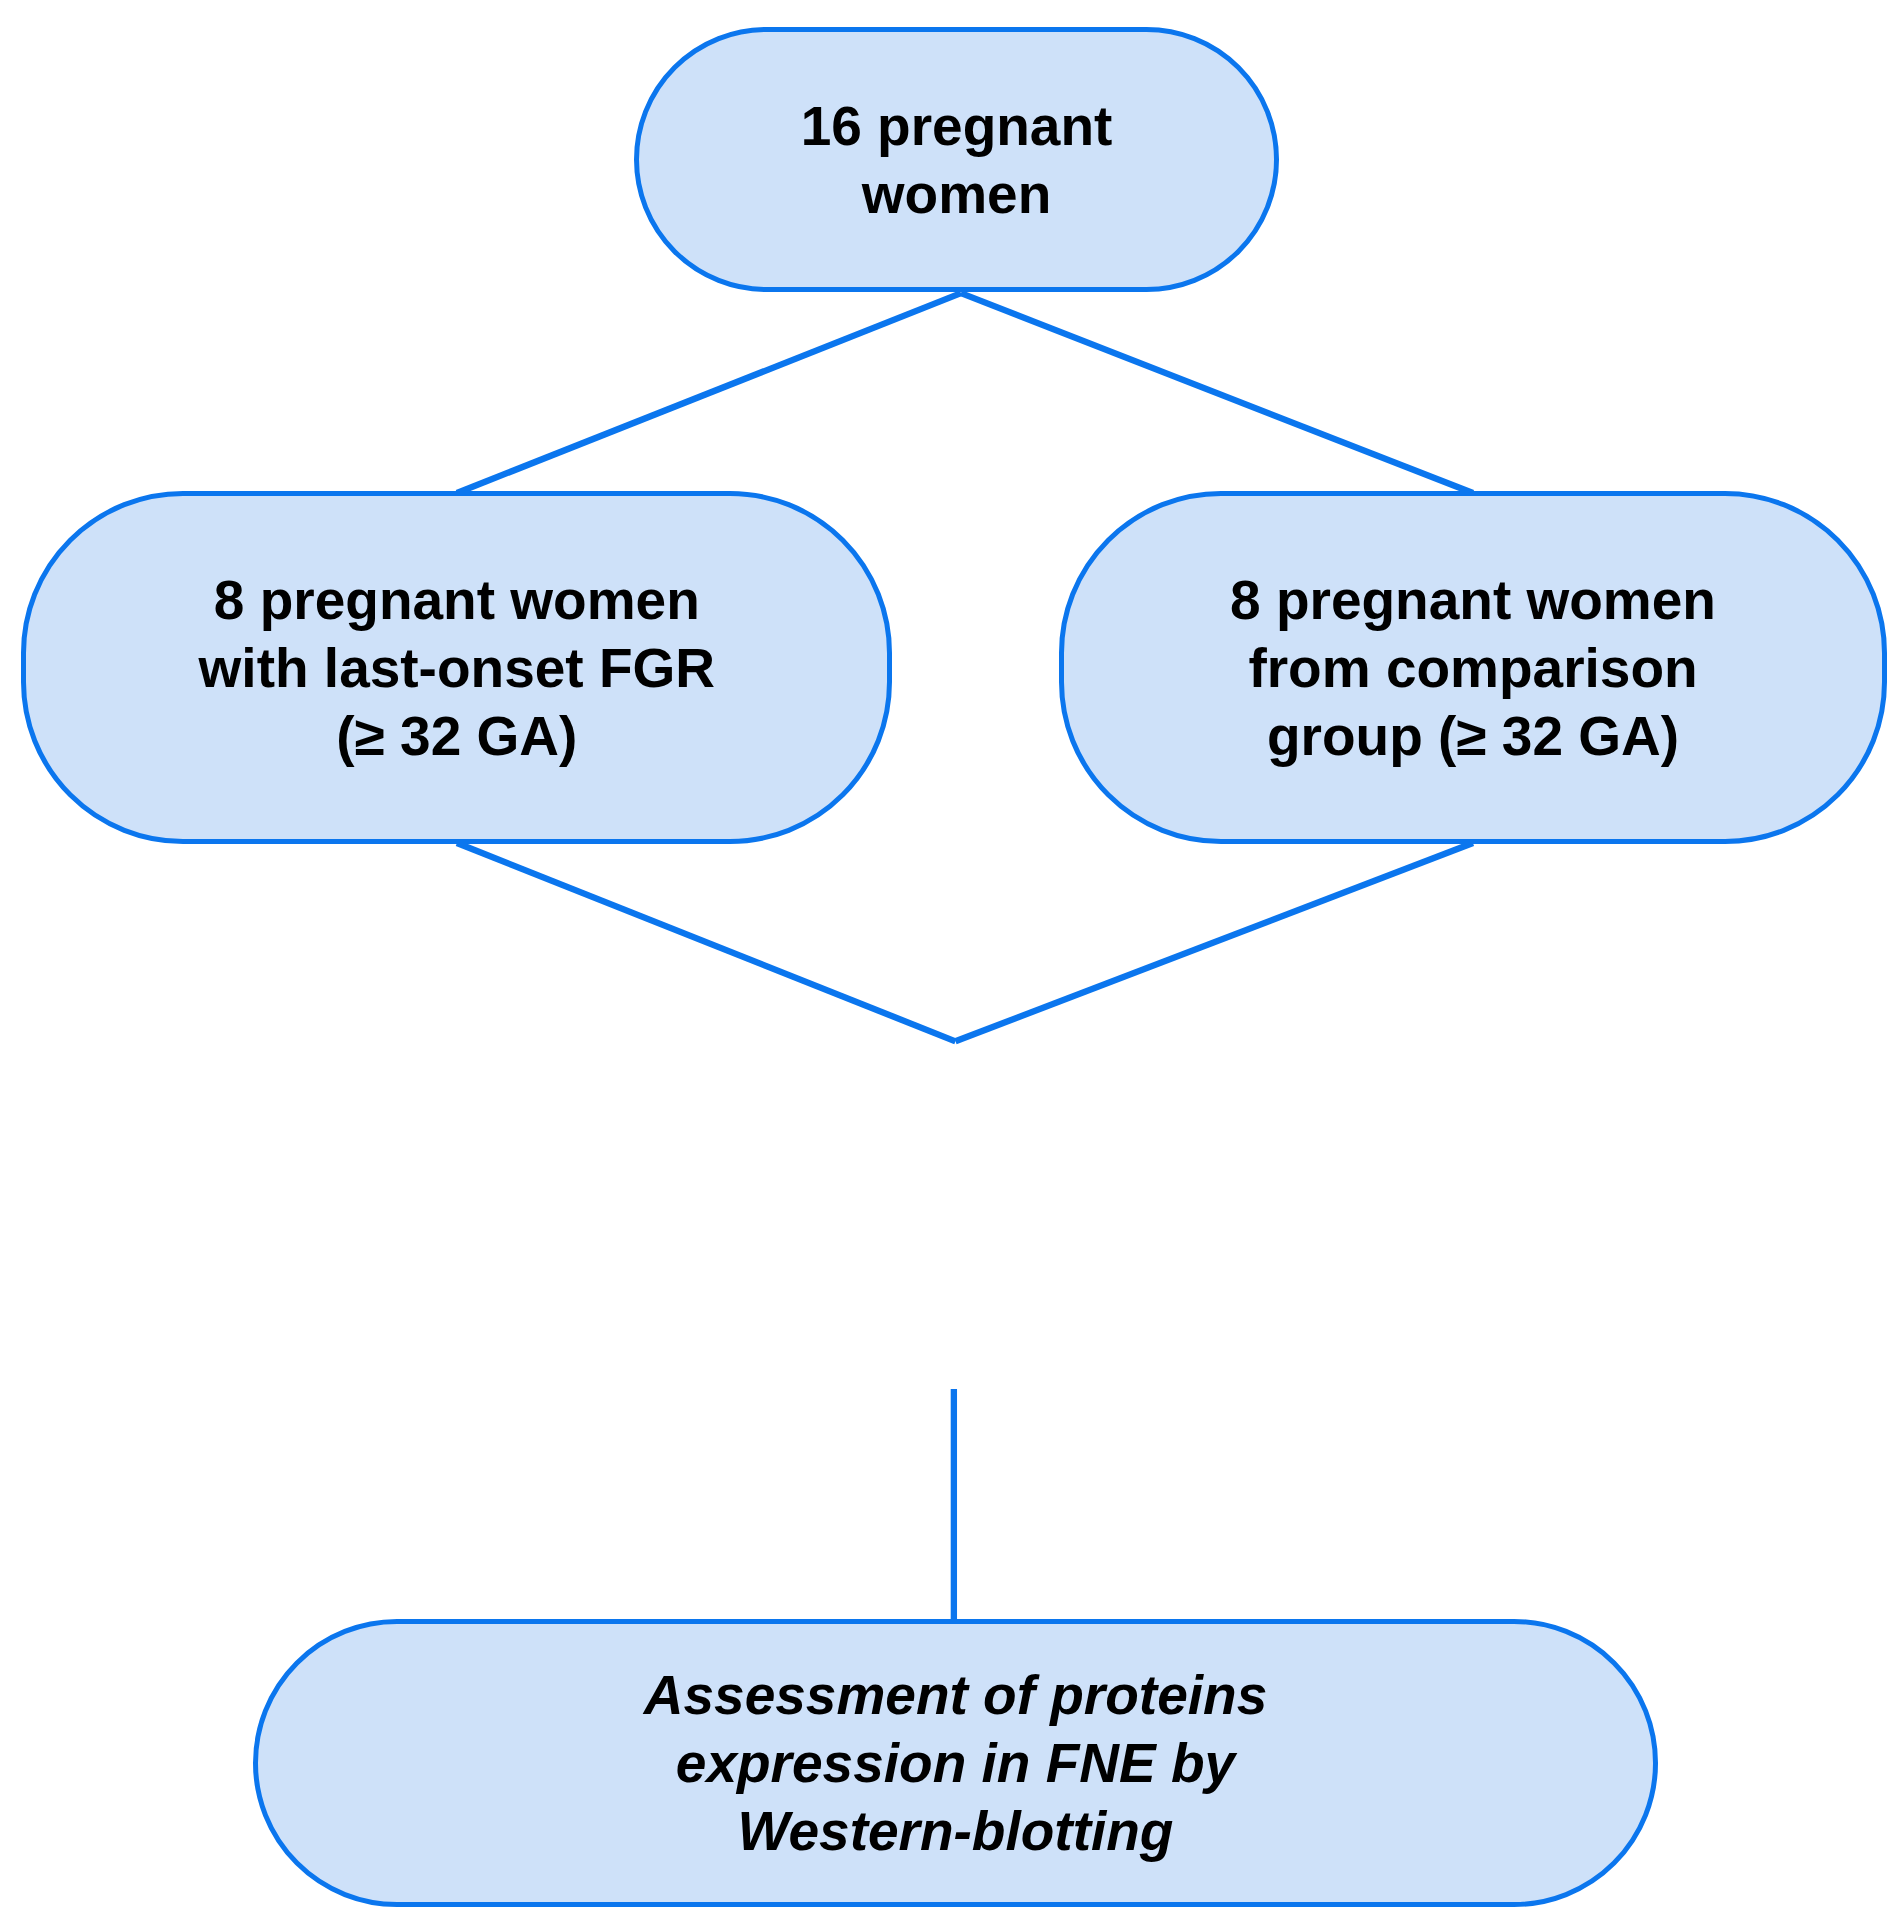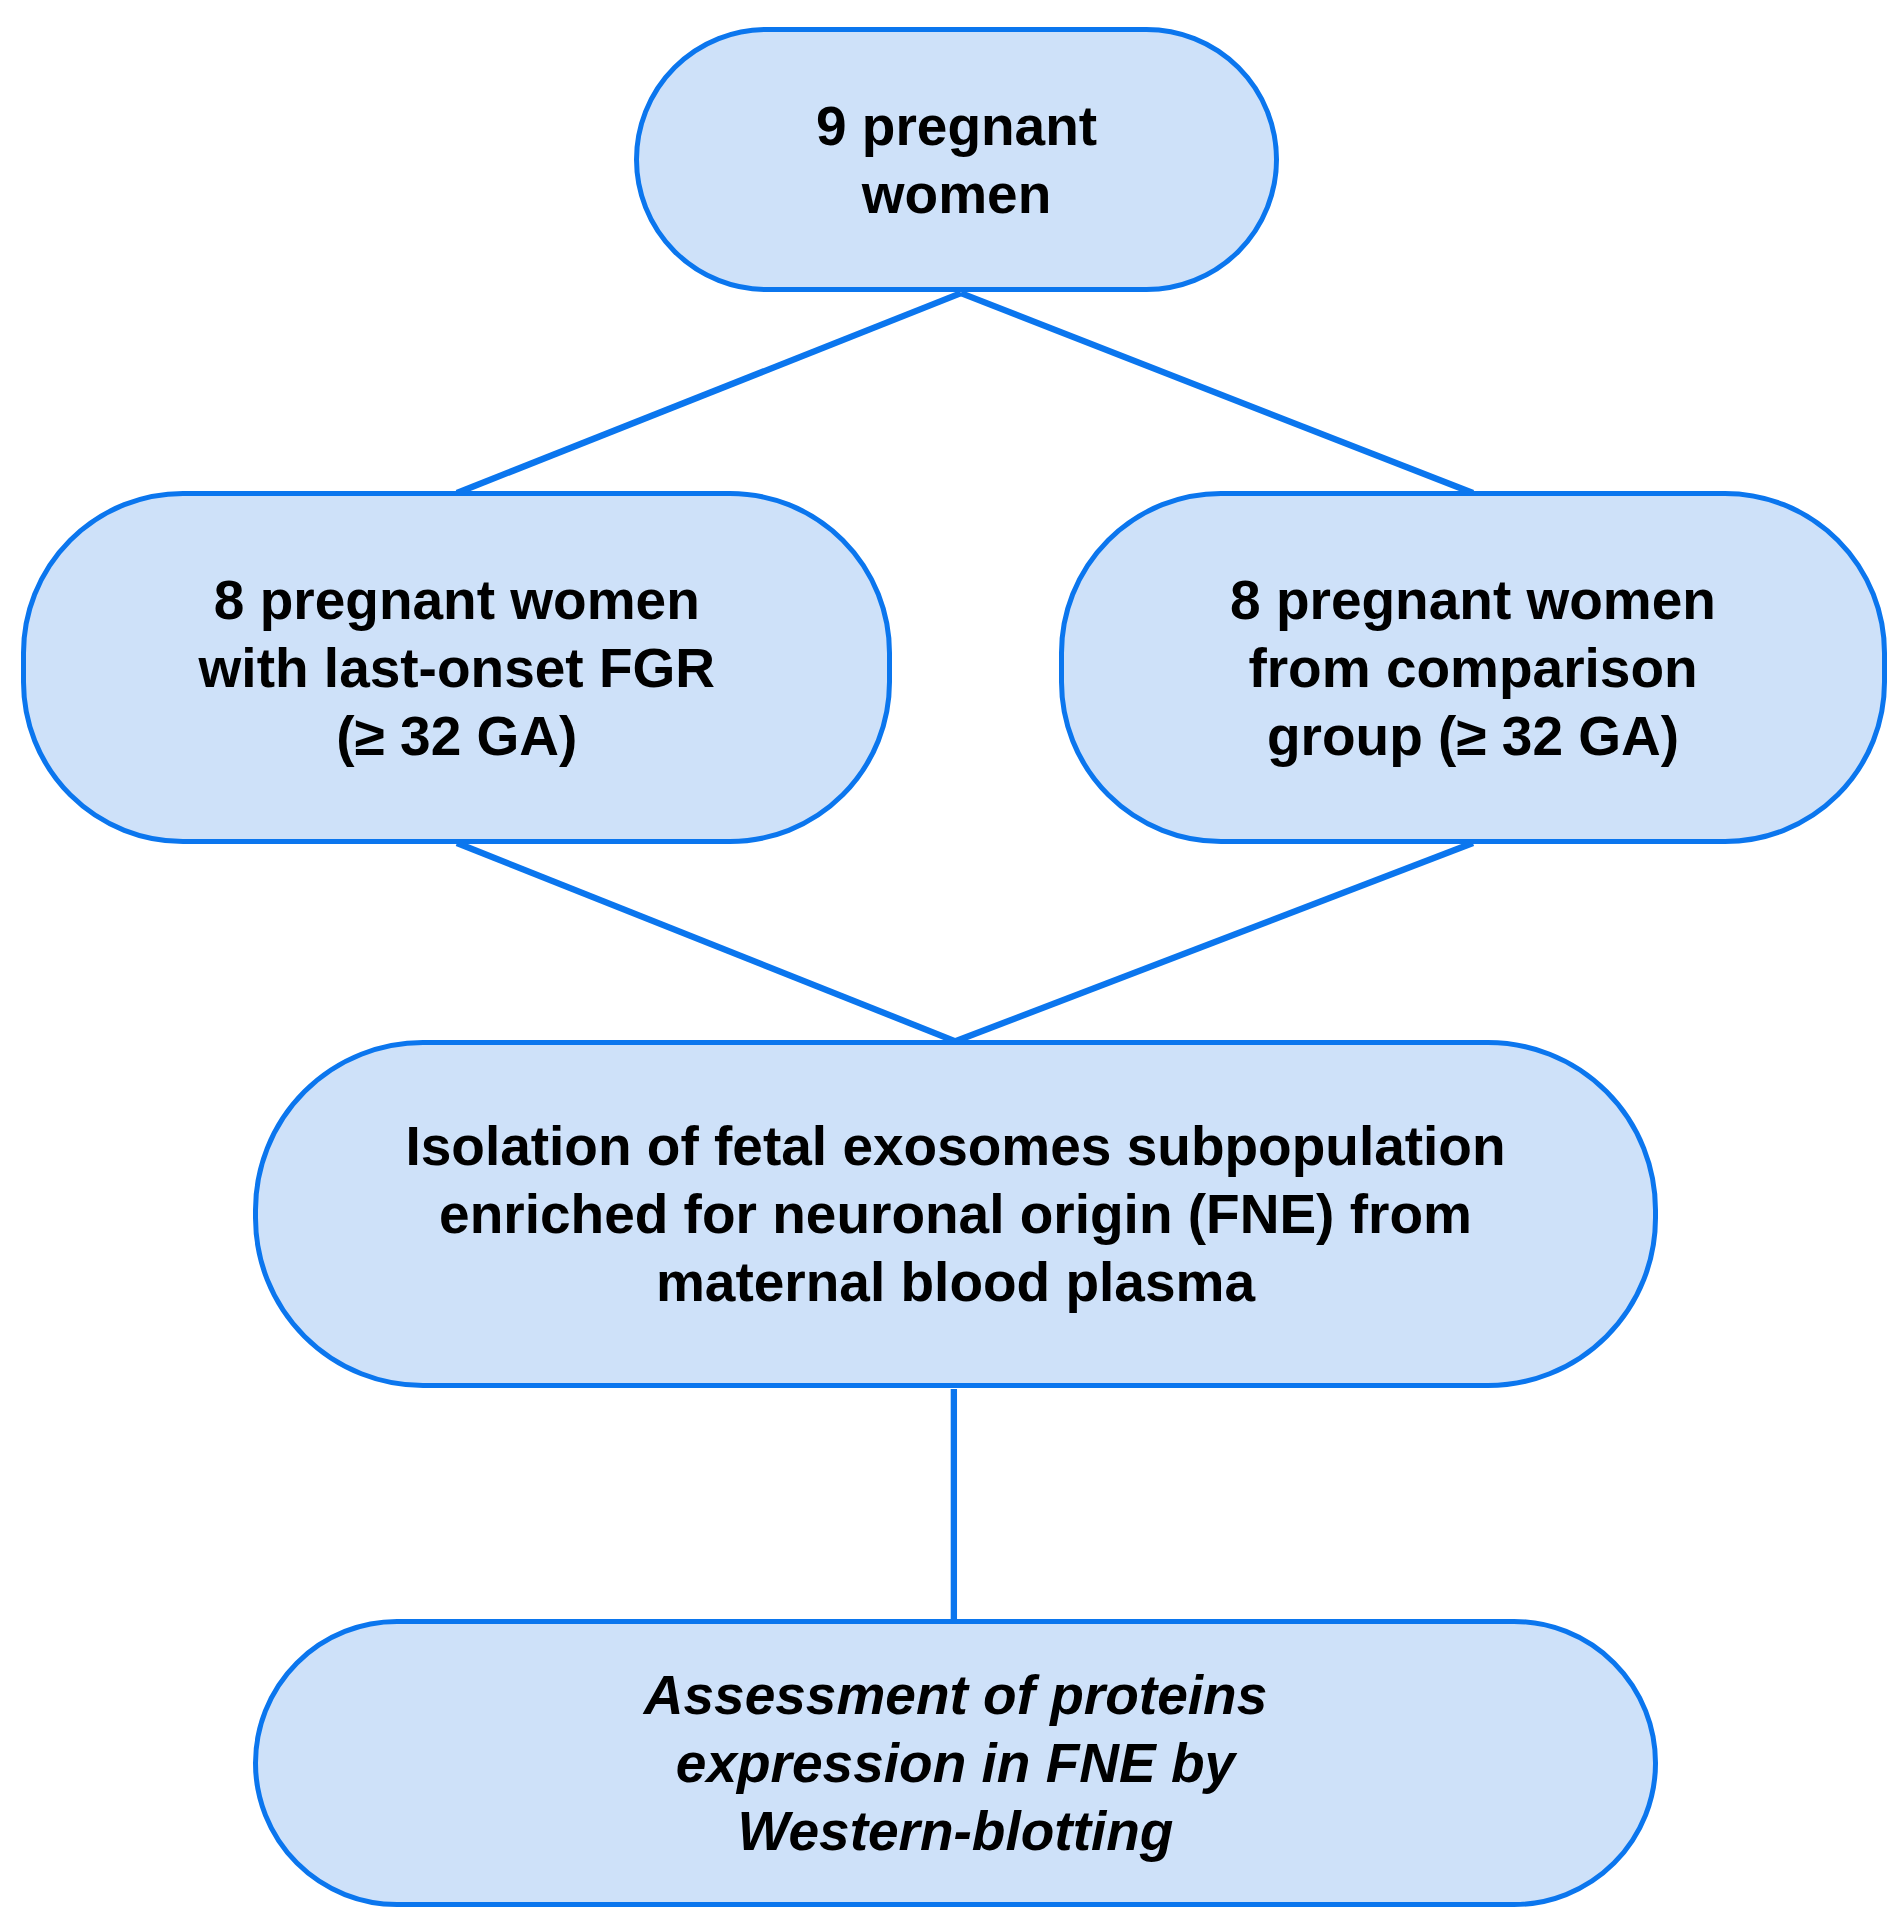--- a/index.html
+++ b/index.html
@@ -66,41 +66,36 @@
 
   <svg class="connectors" viewBox="0 0 2408 2439" xmlns="http://www.w3.org/2000/svg" aria-hidden="true">
     <line class="edge" x1="1216" y1="371" x2="578" y2="624"></line>
     <line class="edge" x1="1216" y1="371" x2="1864" y2="624"></line>
     <line class="edge" x1="578" y1="1067" x2="1209" y2="1318"></line>
     <line class="edge" x1="1864" y1="1067" x2="1209" y2="1318"></line>
     <line class="edge" x1="1207" y1="1758" x2="1207" y2="2050"></line>
   </svg>
 
   <div class="node node-total">
-    <div class="node-label">9 pregnant
+    <div class="node-label">16 pregnant
 women</div>
   </div>
 
   <div class="node node-fgr">
     <div class="node-label">8 pregnant women
 with last-onset FGR
 (≥ 32 GA)</div>
   </div>
 
   <div class="node node-comparison">
     <div class="node-label">8 pregnant women
 from comparison
 group (≥ 32 GA)</div>
   </div>
 
-  <div class="node node-isolation">
-    <div class="node-label">Isolation of fetal exosomes subpopulation
-enriched for neuronal origin (FNE) from
-maternal blood plasma</div>
-  </div>
 
   <div class="node node-assessment">
     <div class="node-label">Assessment of proteins
 expression in FNE by
 Western-blotting</div>
   </div>
 
 </div>
 
 

